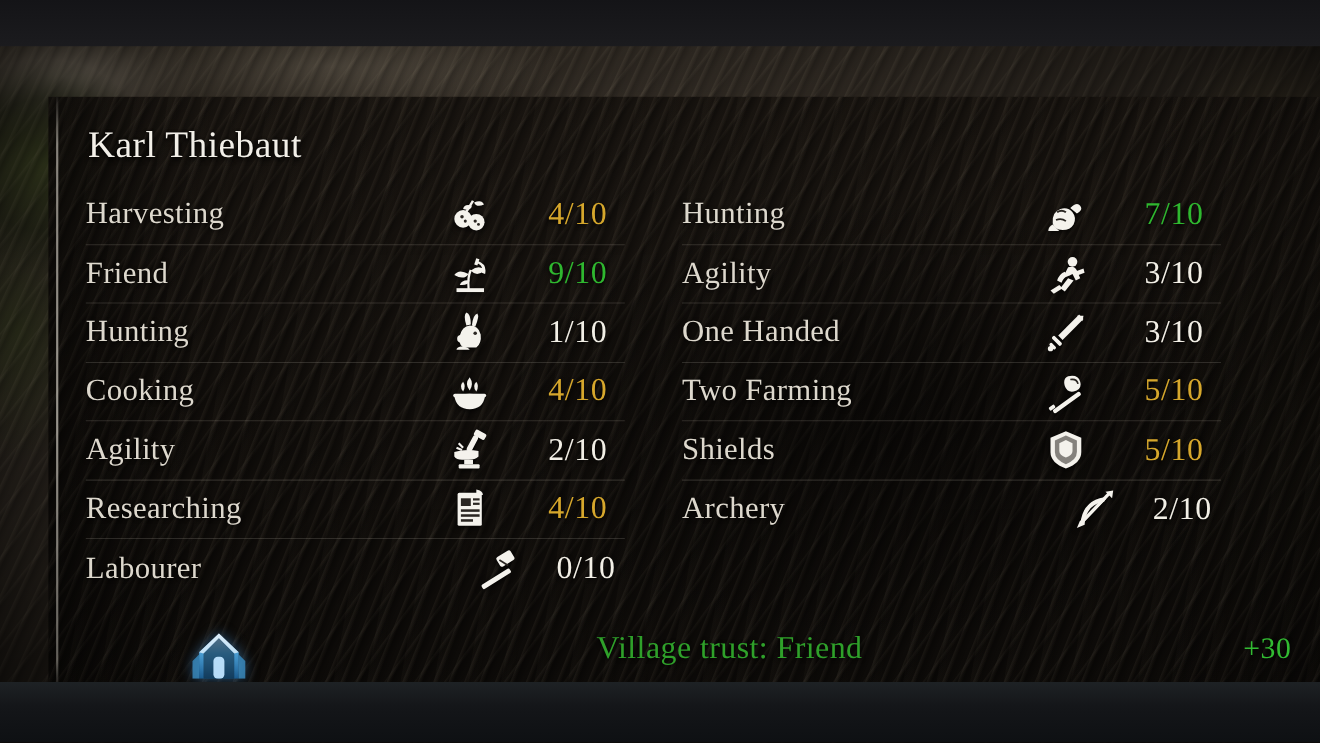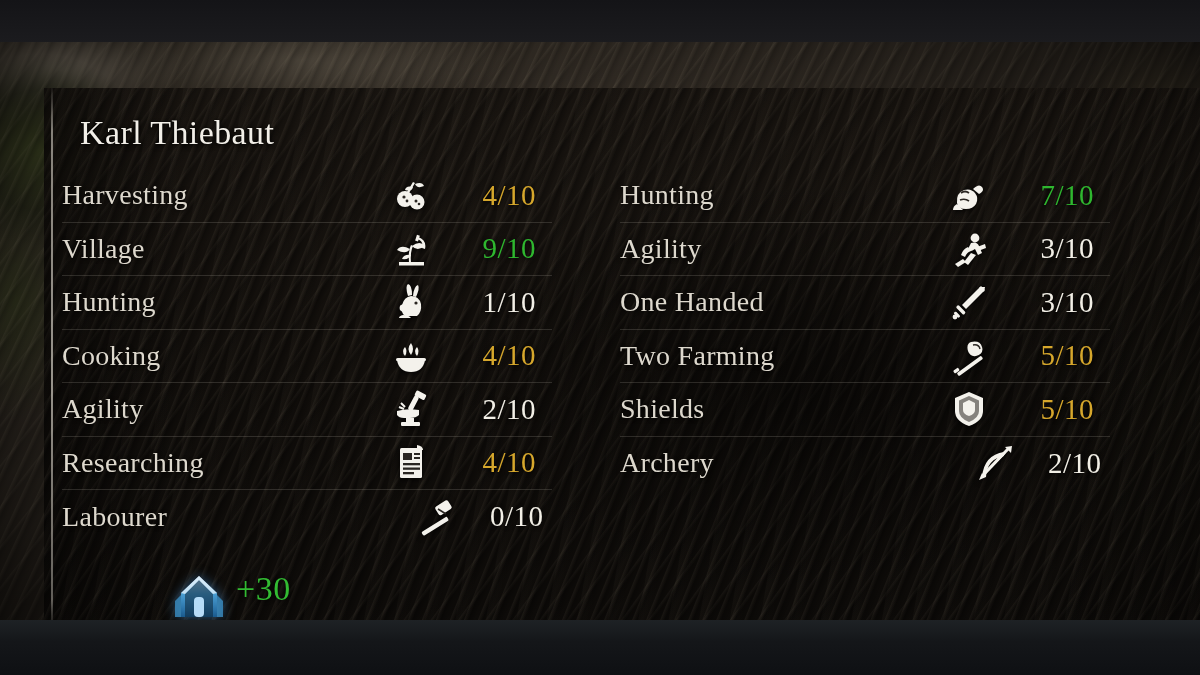--- a/index.html
+++ b/index.html
@@ -121,21 +121,21 @@
     text-shadow:0 2px 5px rgba(0,0,0,.95), 0 0 2px rgba(0,0,0,.9);
     white-space:nowrap;
   }
 
   
   .skill-col {
     position:absolute;
     top:81px;
     width:490px;
   }
-  #skills-left  { left:18px; }
+  #skills-left  { left:34px; }
   #skills-right { left:576px; }
 
   .skill-row {
     position:relative;
     height:53.5px;
     display:flex;
     align-items:center;
     border-bottom:1px solid rgba(214,208,196,0.17);
   }
   .skill-row:last-child { border-bottom:none;gap:25px; }
@@ -193,21 +193,21 @@
     flex:1 1 auto;
     text-align:center;
     font-size:29px;
     color:#2fa02a;
     letter-spacing:.4px;
     text-shadow:0 1px 4px rgba(0,0,0,.95);
     margin-left:-40px;
   }
   #trust-delta {
     flex:0 0 auto;
-    font-size:34px;
+    font-size:27px;
     color:#32bb32;
     letter-spacing:.5px;
     text-shadow:0 1px 4px rgba(0,0,0,.95);
     padding-right:22px;
   }
 
   
   .letterbox {
     position:absolute; left:0; width:1200px;
     background:#17171a;
@@ -248,21 +248,21 @@
                 <circle cx="25" cy="26" r="1.5" fill="#2a2622"></circle>
                 <circle cx="28" cy="29" r="1.3" fill="#2a2622"></circle>
                 <path d="M16 17 L22 7 L24 8 L18 18 Z"></path>
                 <path d="M24 9 q7-3 9 2 q-7 3-9-2Z"></path>
                 <path d="M22 12 q-7-2-8 3 q7 2 8-3Z"></path>
               </svg>
             </span>
             <span class="skill-value v-gold">4/10</span>
           </div>
           <div class="skill-row">
-            <span class="skill-name">Village</span>
+            <span class="skill-name">Friend</span>
             <span class="skill-icon">
               <svg width="40" height="40" viewBox="0 0 40 40" fill="#f4f2ec">
                 <path d="M18 34 q-1-12 2-18 l2 1 q-3 6-2 17Z"></path>
                 <path d="M19 20 q-9-5-13 1 q9 5 13-1Z"></path>
                 <path d="M21 17 q8-6 13 0 q-8 6-13 0Z"></path>
                 <path d="M20 26 q-7-1-9 4 q7 1 9-4Z"></path>
                 <rect x="8" y="33" width="25" height="3.5"></rect>
                 <path d="M27 8 q9 3 7 12 l-3-1 q2-7-5-9Z"></path>
                 <rect x="25" y="6" width="3" height="6" transform="rotate(18 26 9)"></rect>
               </svg>
@@ -428,20 +428,21 @@
               </linearGradient>
             </defs>
             <path d="M28 3 L46 20 L46 44 L10 44 L10 20 Z" fill="url(#crestg)" opacity=".9"></path>
             <path d="M28 7 L42 21 L42 44 L14 44 L14 21 Z" fill="#0d2436" opacity=".55"></path>
             <rect x="23" y="24" width="10" height="20" rx="4" fill="#bfe4ff" opacity=".95"></rect>
             <path d="M10 22 L4 28 L4 44 L10 44 Z" fill="#3b8ec4" opacity=".8"></path>
             <path d="M46 22 L52 28 L52 44 L46 44 Z" fill="#3b8ec4" opacity=".8"></path>
             <path d="M28 3 L46 20 L42 21 L28 7 L14 21 L10 20 Z" fill="#e8f6ff" opacity=".75"></path>
           </svg>
         </div>
+        <div id="trust-label">Village trust: Friend</div>
         <div id="trust-delta">+30</div>
       </div>
 
     </div>
   </div>
 
   <div id="lb-top" class="letterbox"></div>
   <div id="lb-bottom" class="letterbox"></div>
 
 </div>

